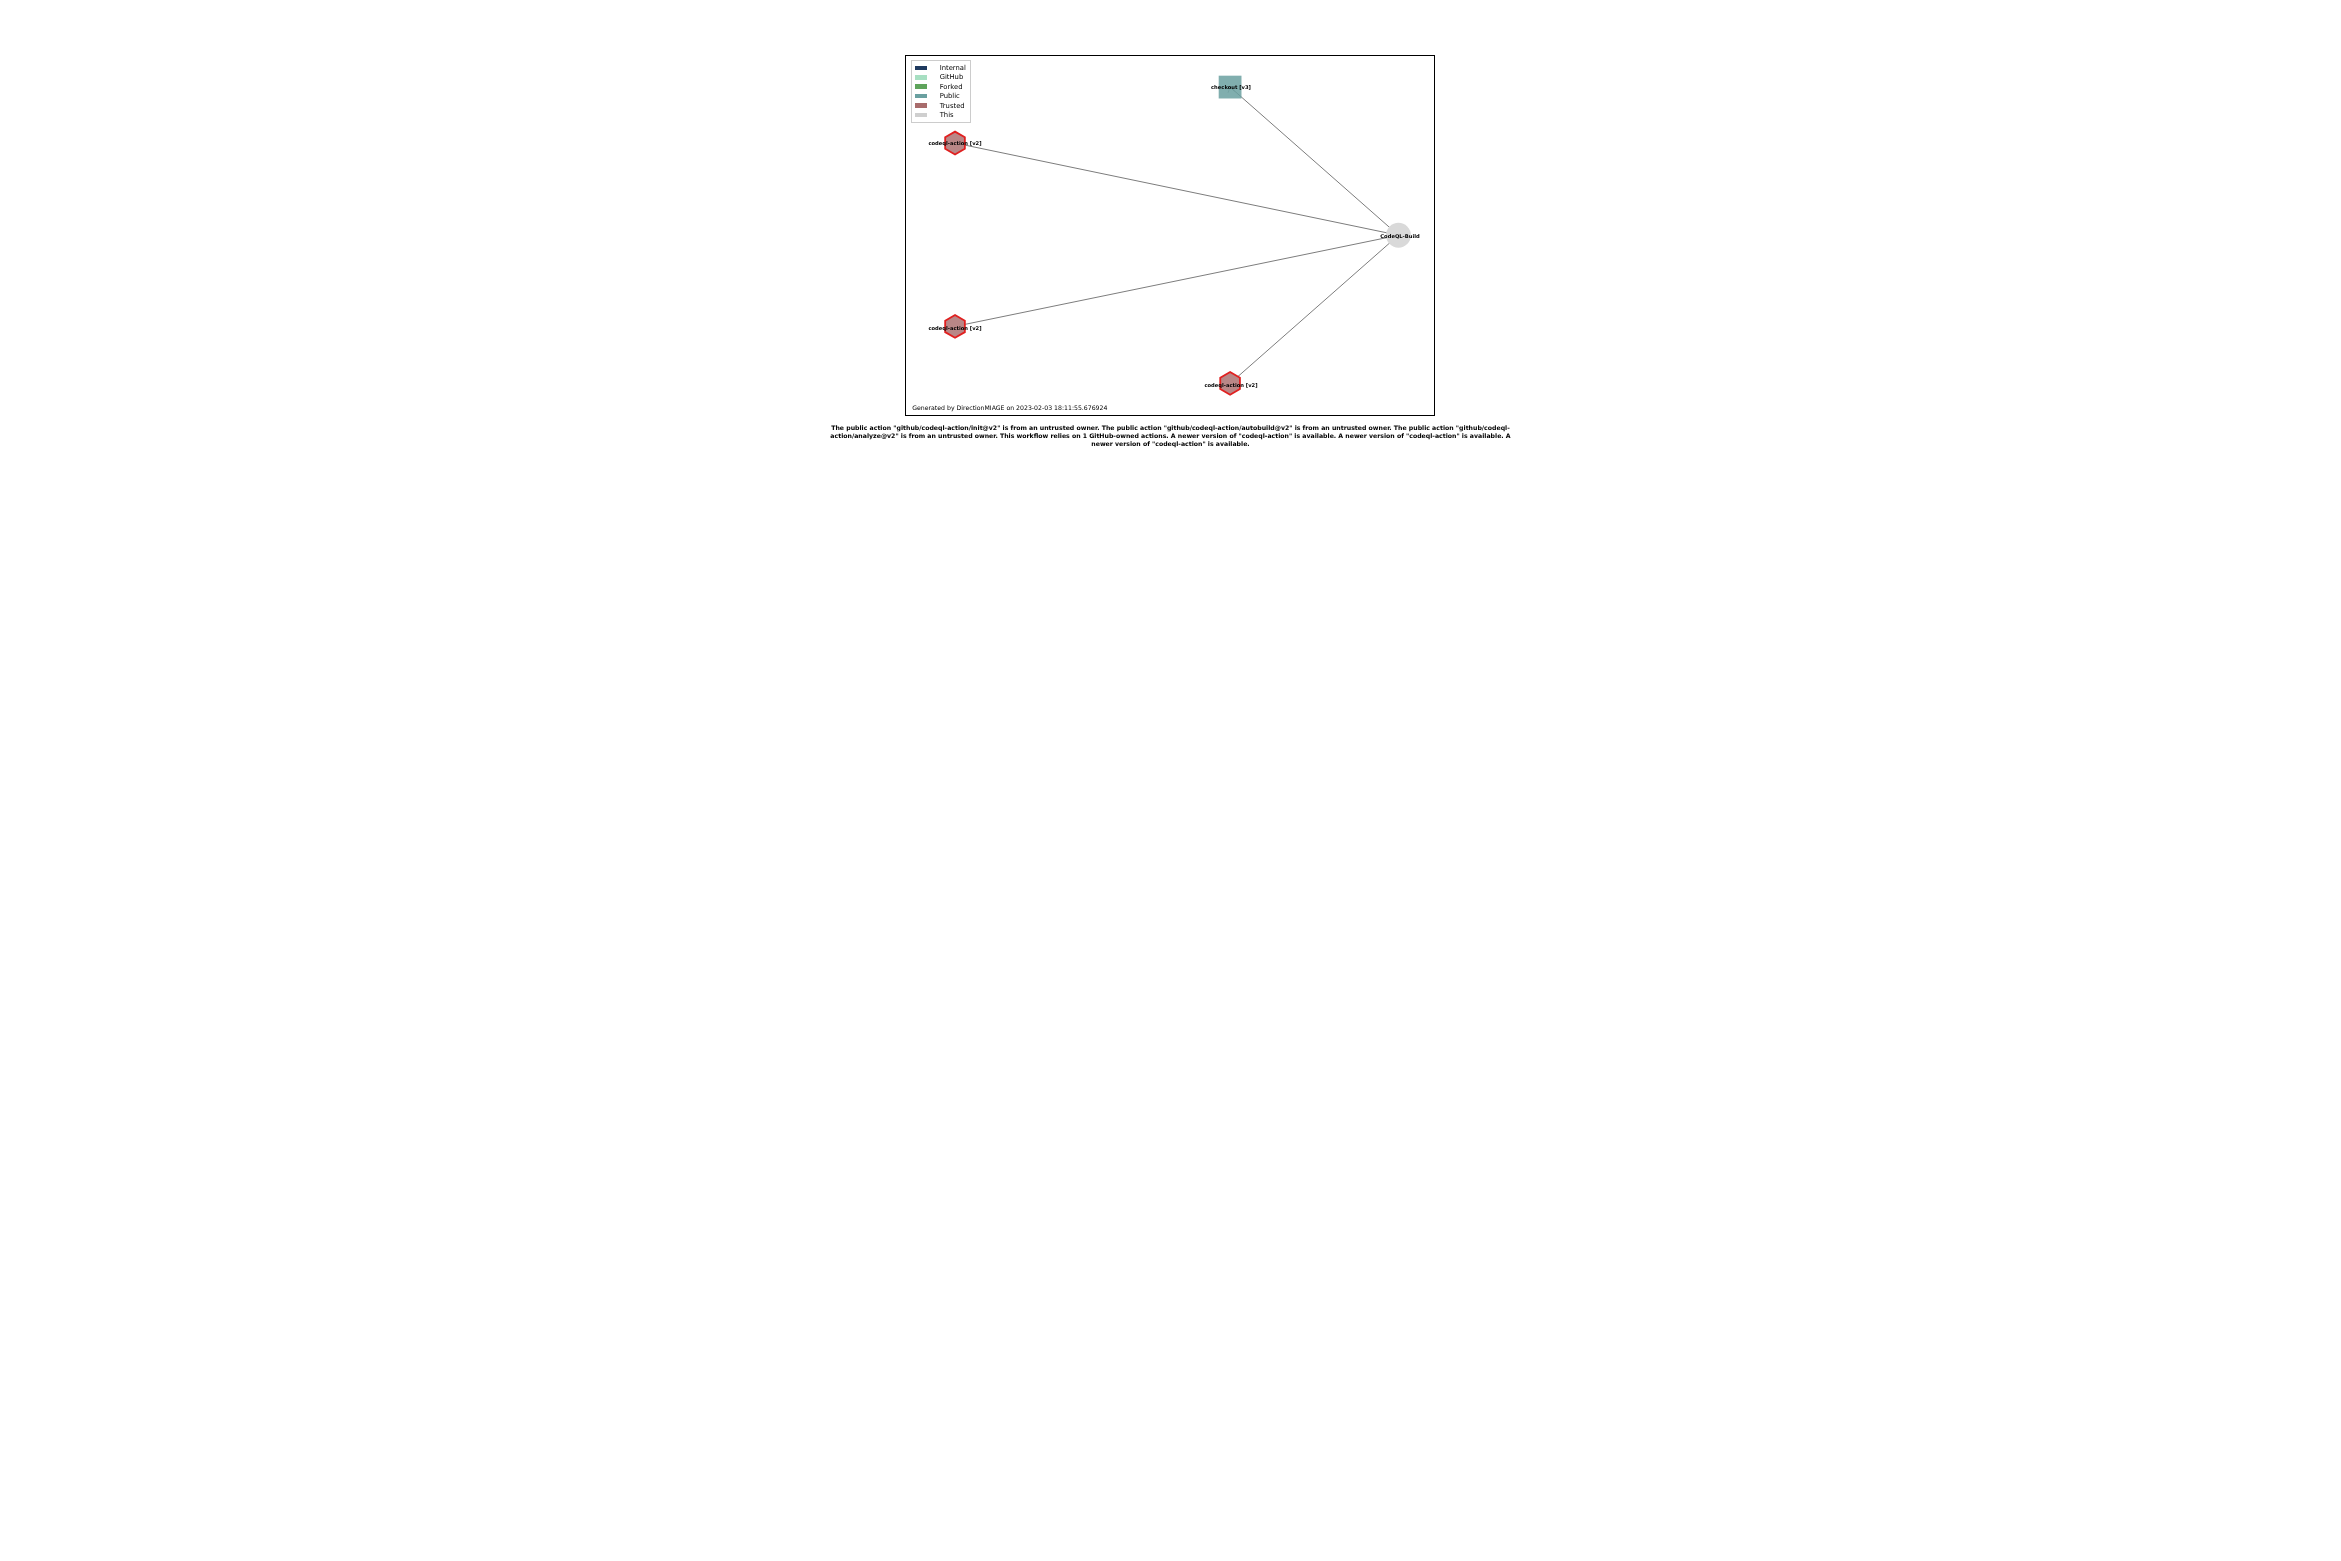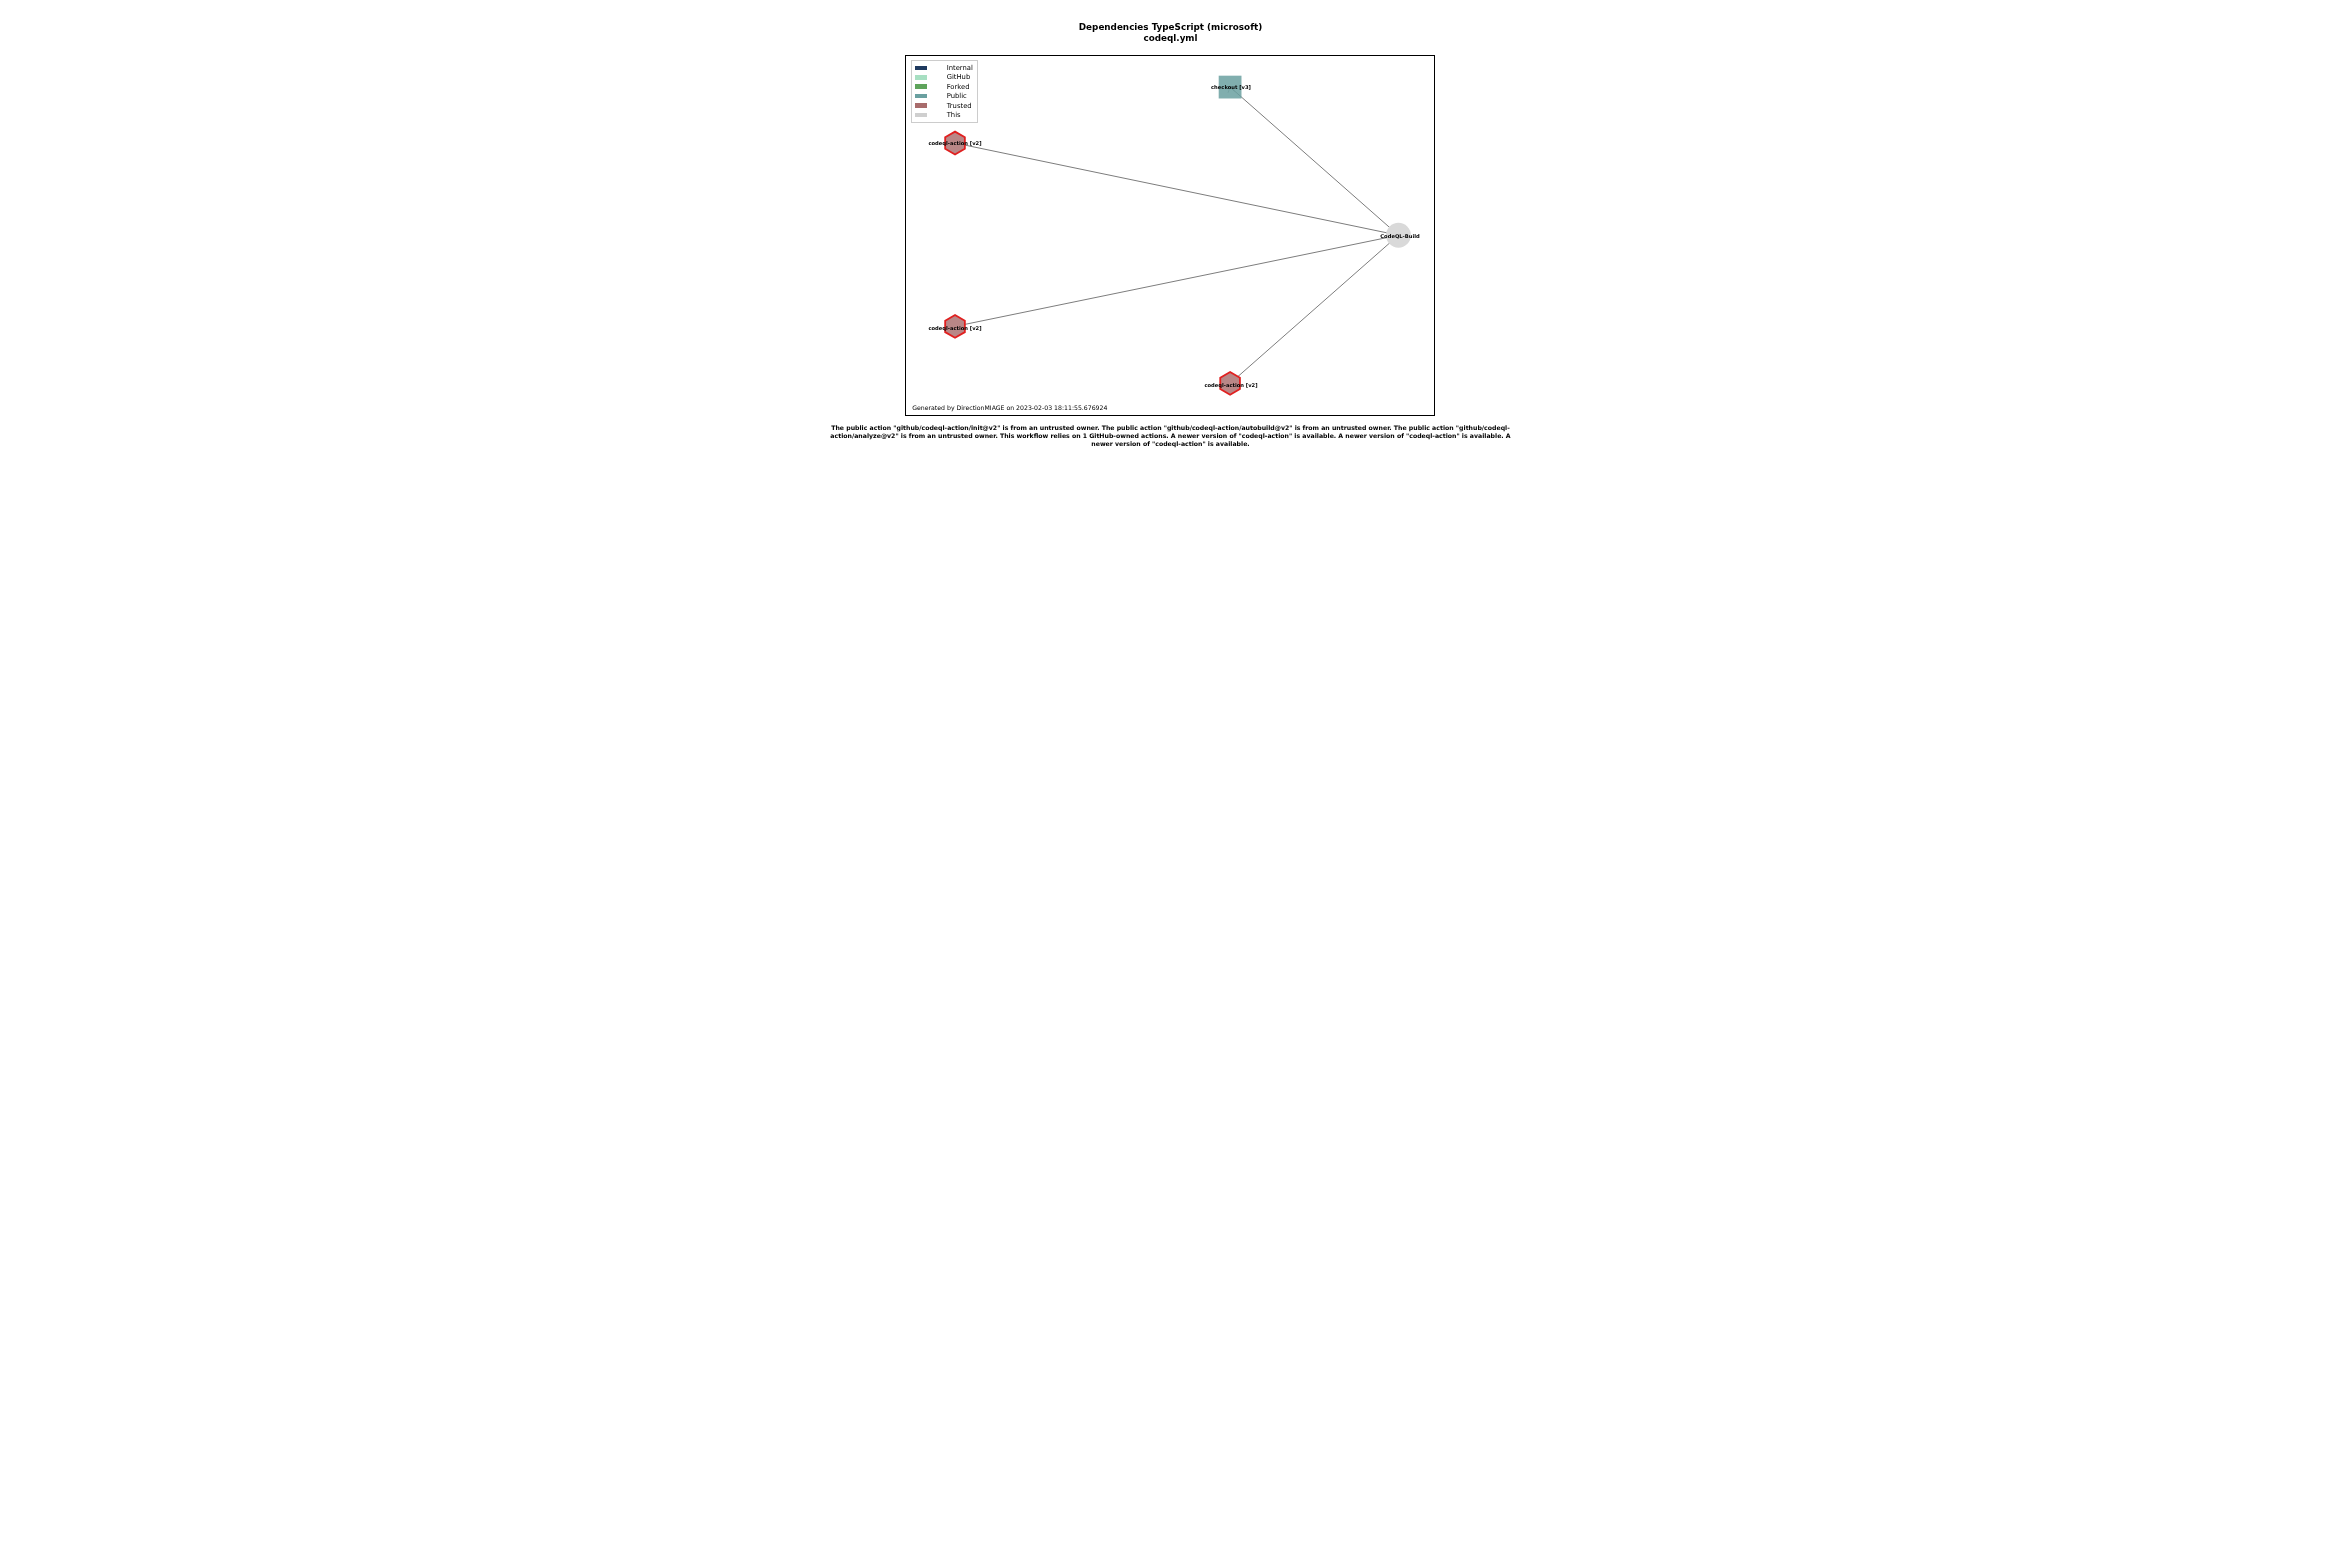--- a/index.html
+++ b/index.html
@@ -39,21 +39,21 @@
     left: 5.2px;
     top: 4.2px;
     border: 0.5px solid #cccccc;
     background: #ffffff;
     padding: 2.1px 4.2px 2.1px 3.1px;
     font-size: 6.8px;
   }
   .legend-row {
     display: flex;
     align-items: center;
-    gap: 20px;
+    gap: 13px;
     height: 9.4px;
   }
   .swatch {
     width: 11.4px;
     height: 4.7px;
   }
   .generated {
     position: absolute;
     left: 6.2px;
     bottom: 4.2px;
@@ -94,24 +94,20 @@
     width: 100%;
     height: 100%;
     overflow: visible;
   }
 </style>
 </head>
 <body>
 
 <div class="page">
 
-  <div class="title">
-    <span>Dependencies TypeScript (microsoft)</span><br>
-    <span>codeql.yml</span>
-  </div>
 
   <div class="plot">
 
     <div class="legend">
       <div class="legend-row">
         <span class="swatch" style="background:#1f3a5f"></span>
         <span>Internal</span>
       </div>
       <div class="legend-row">
         <span class="swatch" style="background:#a7dfc2"></span>

